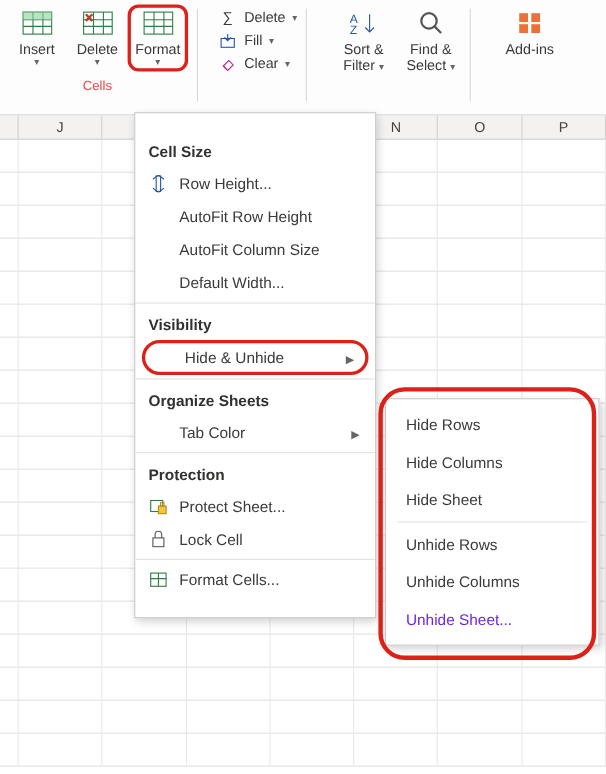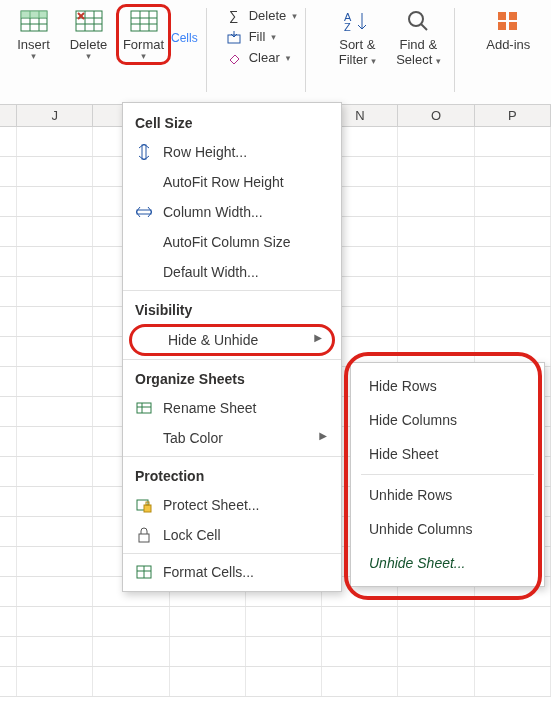--- a/index.html
+++ b/index.html
@@ -17,21 +17,21 @@
   
   .ribbon {
     display: flex;
     align-items: flex-start;
     padding: 4px 6px 0 6px;
     background: #fdfdfd;
     height: 104px;
   }
   .cells-group {
     display: flex;
-    flex-direction: row;
+    flex-direction: column;
     align-items: center;
   }
   .cells-buttons { display: flex; gap: 0; }
   .rbtn {
     width: 55px;
     display: flex;
     flex-direction: column;
     align-items: center;
     justify-content: flex-start;
     padding: 2px 2px 4px 2px;
@@ -42,21 +42,21 @@
   .rbtn .ic { height: 28px; display:flex; align-items:center; justify-content:center; }
   .rbtn .lbl { font-size: 13px; margin-top: 2px; color:#3a3a3a; }
   .rbtn .chev { font-size: 9px; color:#666; line-height: 8px; }
   .rbtn.highlight {
     border: 3px solid #dc2119;
     border-radius: 10px;
     padding: 0 0 2px 0;
   }
   .group-label {
     font-size: 12px;
-    color: #3b82f6;
+    color: #ef4444;
     text-align: center;
     margin-top: 6px;
   }
   .editing-col {
     display: flex;
     flex-direction: column;
     gap: 6px;
     margin-left: 10px;
     padding-top: 4px;
   }
@@ -113,31 +113,31 @@
 
   
   .menu {
     position: absolute;
     top: 102px;
     left: 122px;
     width: 220px;
     background: #fff;
     border: 1px solid #c9c9c9;
     box-shadow: 2px 3px 8px rgba(0,0,0,0.2);
-    padding: 4px 0;
+    padding: 19px 0;
     font-size: 14px;
   }
   .menu .hdr {
     font-weight: 700;
     padding: 8px 12px 6px 12px;
     color: #323130;
   }
   .menu .mi {
     display: flex;
-    align-items: flex-start;
+    align-items: flex-end;
     padding: 7px 10px 7px 10px;
     gap: 8px;
     cursor: default;
     position: relative;
   }
   .menu .mi .mic {
     width: 22px;
     text-align: center;
     display:inline-flex;
     justify-content:center;
@@ -168,21 +168,21 @@
     background: #fff;
     border: 1px solid #c9c9c9;
     box-shadow: 2px 3px 8px rgba(0,0,0,0.2);
     padding: 6px 0;
     font-size: 14px;
   }
   .submenu .smi {
     padding: 9px 18px;
     cursor: default;
   }
-  .submenu .smi.dis { color: #14532d; font-style: italic; }
+  .submenu .smi.dis { color: #6d28d9; }
   .submenu hr {
     border: none;
     border-top: 1px solid #e1e1e1;
     margin: 3px 10px;
   }
   .sub-ring {
     position: absolute;
     top: 352px;
     left: 344px;
     width: 198px;
@@ -532,55 +532,36 @@
           <path d="M3 4 L8 0 M13 4 L8 0 M3 12 L8 16 M13 12 L8 16" stroke="#2456a5" fill="none"></path>
         </svg>
     </span>
     <span>Row Height...</span>
   </div>
   <div class="mi">
     <span class="mic"></span>
     <span>AutoFit Row Height</span>
   </div>
   <div class="mi">
-    <span class="mic">
-      <svg width="16" height="16">
-          <rect x="1" y="6" width="14" height="4" fill="none" stroke="#2456a5"></rect>
-          <path d="M4 3 L0 8 M4 13 L0 8 M12 3 L16 8 M12 13 L16 8" stroke="#2456a5" fill="none"></path>
-        </svg>
-    </span>
-    <span>Column Width...</span>
-  </div>
-  <div class="mi">
     <span class="mic"></span>
     <span>AutoFit Column Size</span>
   </div>
   <div class="mi">
     <span class="mic"></span>
     <span>Default Width...</span>
   </div>
   <hr>
   <div class="hdr">Visibility</div>
   <div class="mi ring">
     <span class="mic"></span>
     <span>Hide &amp; Unhide</span>
     <span class="arrow">▶</span>
   </div>
   <hr>
   <div class="hdr">Organize Sheets</div>
-  <div class="mi">
-    <span class="mic">
-      <svg width="16" height="16">
-          <rect x="1" y="3" width="14" height="10" fill="none" stroke="#2d7d46"></rect>
-          <line x1="1" y1="7" x2="15" y2="7" stroke="#2d7d46"></line>
-          <line x1="6" y1="3" x2="6" y2="13" stroke="#2d7d46"></line>
-        </svg>
-    </span>
-    <span>Rename Sheet</span>
-  </div>
   <div class="mi">
     <span class="mic"></span>
     <span>Tab Color</span>
     <span class="arrow">▶</span>
   </div>
   <hr>
   <div class="hdr">Protection</div>
   <div class="mi">
     <span class="mic">
       <svg width="16" height="16">

